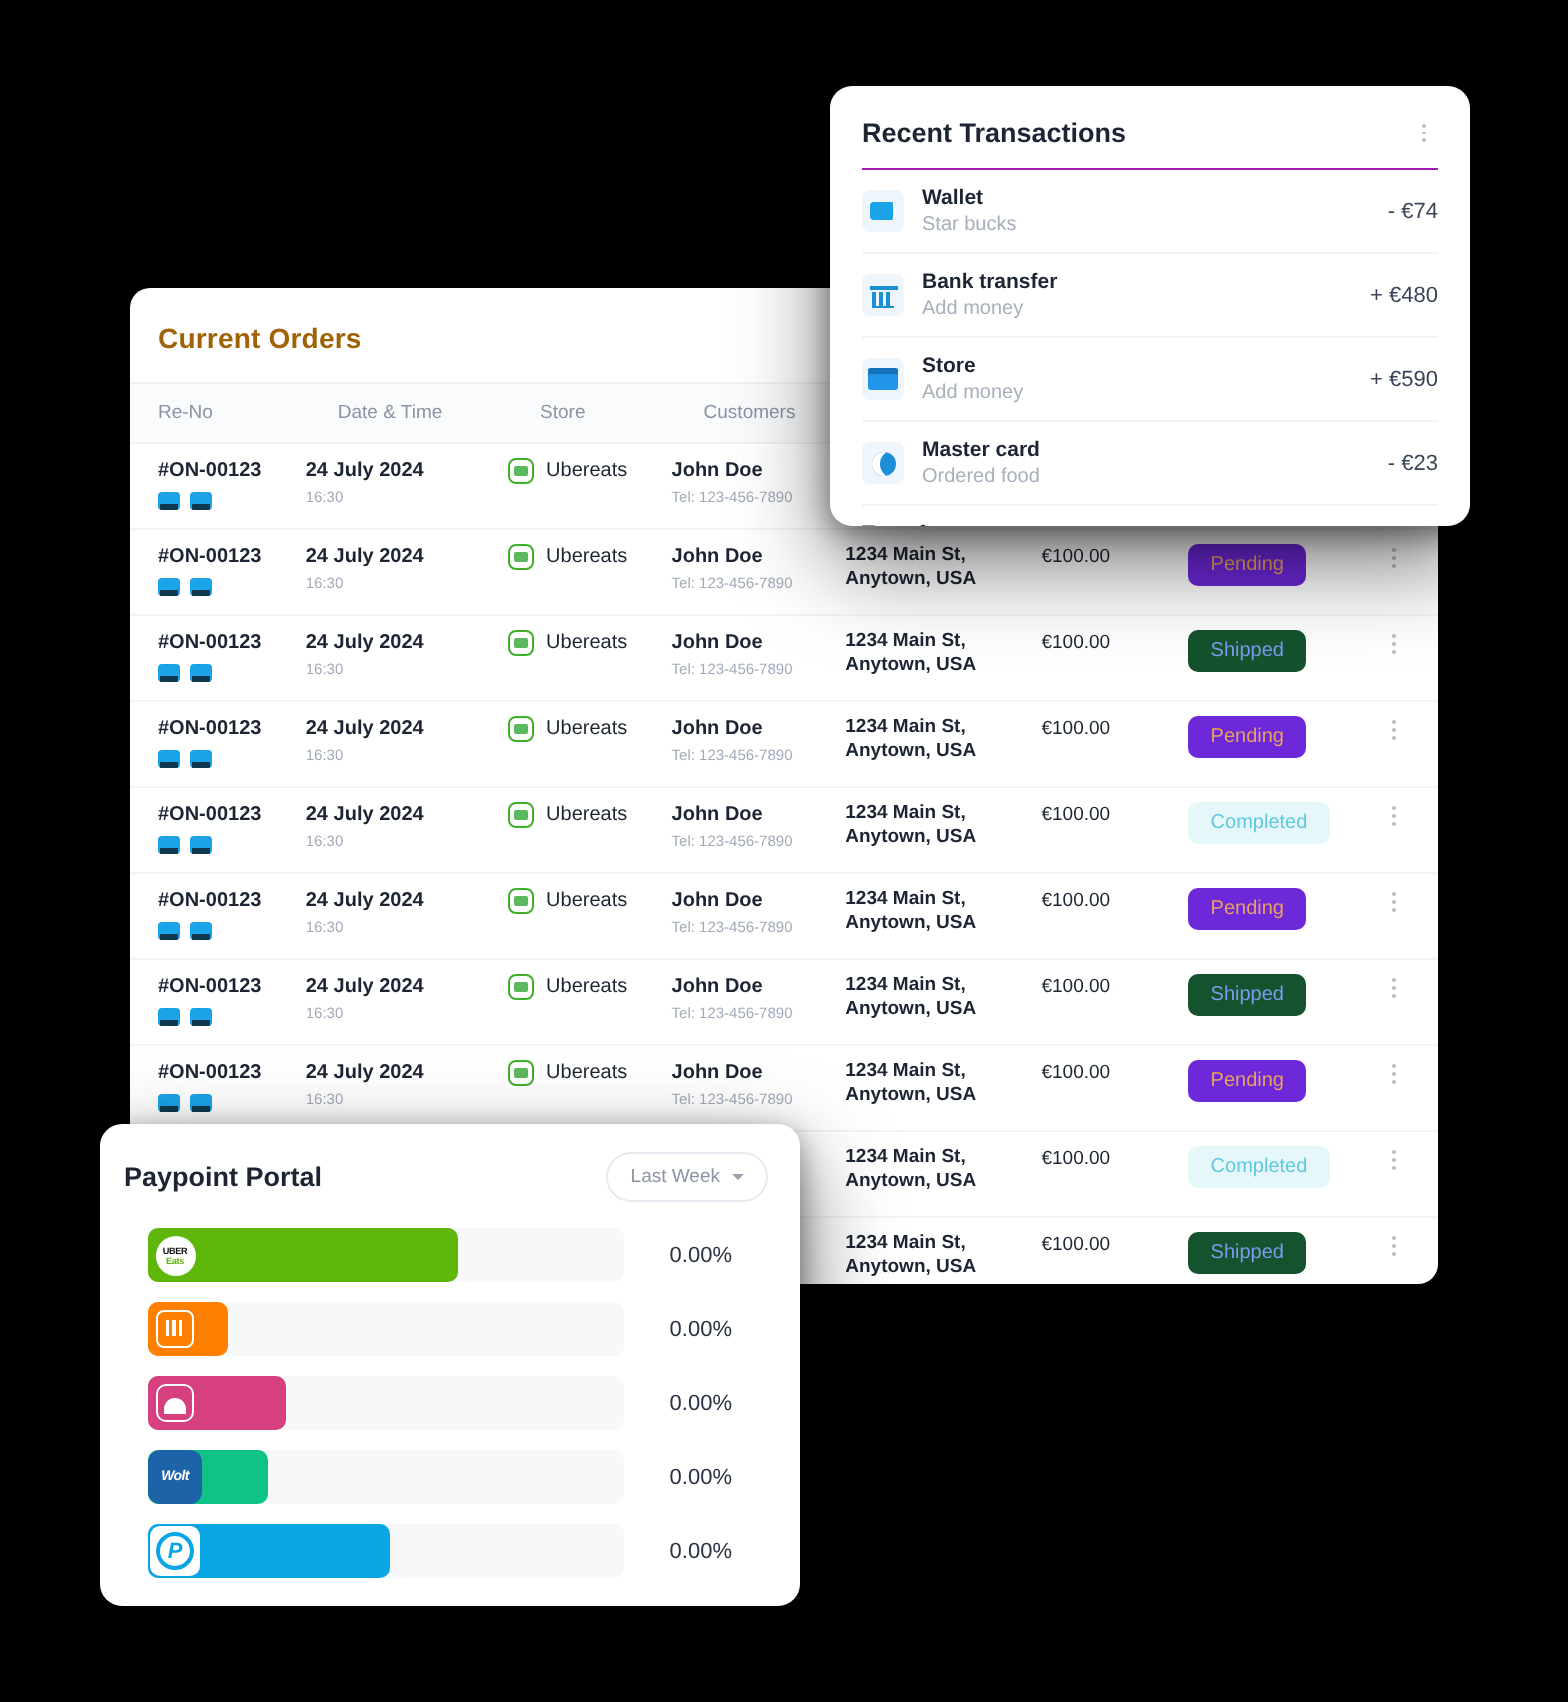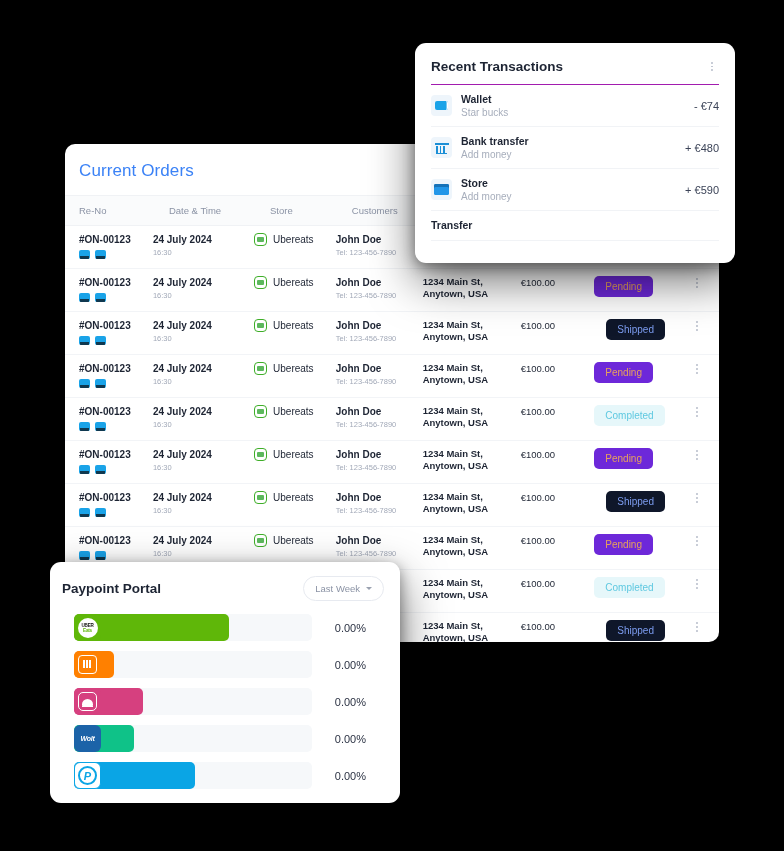--- a/index.html
+++ b/index.html
@@ -32,23 +32,23 @@
     left: 65px;
     top: 144px;
     width: 654px;
     height: 498px;
     border-radius: 10px;
     z-index: 1;
     overflow: hidden;
   }
 
   .orders-title {
-    font-size: 17px;
-    font-weight: normal;
-    color: #3b82f6;
+    font-size: 14px;
+    font-weight: bold;
+    color: #a16207;
     padding: 17px 0 0 14px;
     letter-spacing: .1px;
   }
 
   .orders-table {
     width: 100%;
     margin-top: 14px;
     border-collapse: collapse;
     table-layout: fixed;
   }
@@ -153,21 +153,21 @@
 
   
   .badge {
     display: inline-block;
     padding: 5px 11px;
     border-radius: 5px;
     font-size: 10px;
     line-height: 11px;
     white-space: nowrap;
   }
-  .badge.shipped   { background: #0f172a; color: #7c9cf0; margin-left: 12px; }
+  .badge.shipped   { background: #14532d; color: #7c9cf0; }
   .badge.pending   { background: #6d28d9; color: #e8a25c; }
   .badge.completed { background: #e6f7fa; color: #5ec8e0; }
 
   
   .kebab {
     width: 14px; height: 14px;
     display: flex; flex-direction: column;
     align-items: center; justify-content: center;
     gap: 2px;
     margin-left: 6px;
@@ -878,20 +878,28 @@
         </div>
         <div class="tx-row">
           <span class="tx-ico ico-paypal"></span>
           <div class="tx-text">
             <div class="tx-name">Store</div>
             <div class="tx-sub">Add money</div>
           </div>
           <div class="tx-amt">+ €590</div>
         </div>
         <div class="tx-row">
+          <span class="tx-ico ico-mc"></span>
+          <div class="tx-text">
+            <div class="tx-name">Master card</div>
+            <div class="tx-sub">Ordered food</div>
+          </div>
+          <div class="tx-amt">- €23</div>
+        </div>
+        <div class="tx-row">
           <div class="tx-text">
             <div class="tx-name">Transfer</div>
           </div>
         </div>
       </div>
   </div>
 
   <div class="card" id="paypoint-card">
     <div class="pp-head">
       <div class="pp-title">Paypoint Portal</div>

